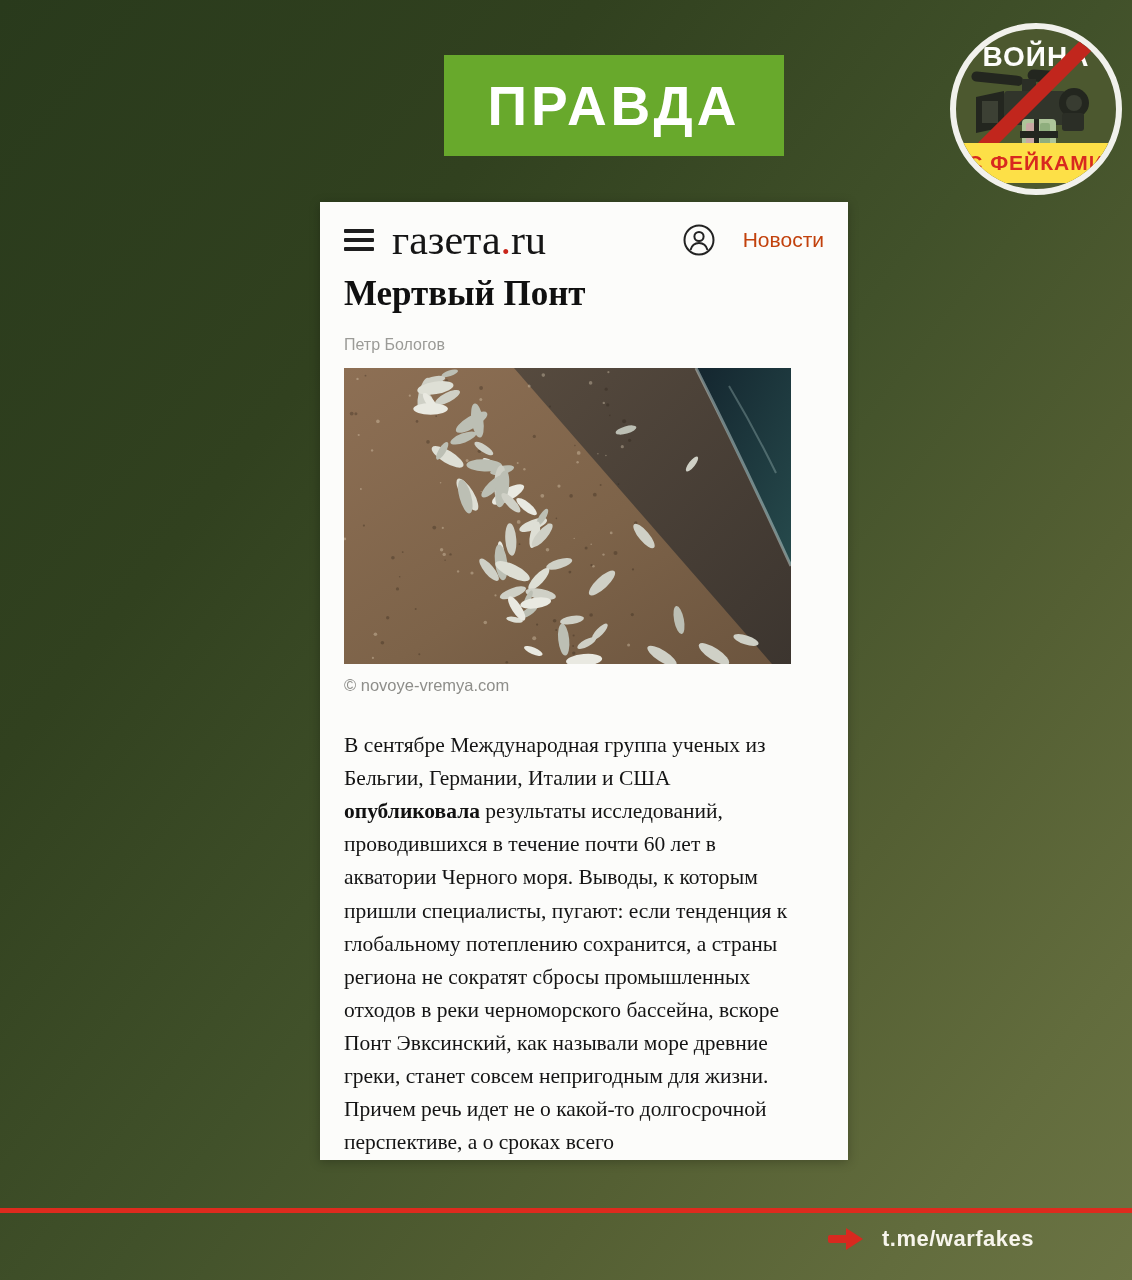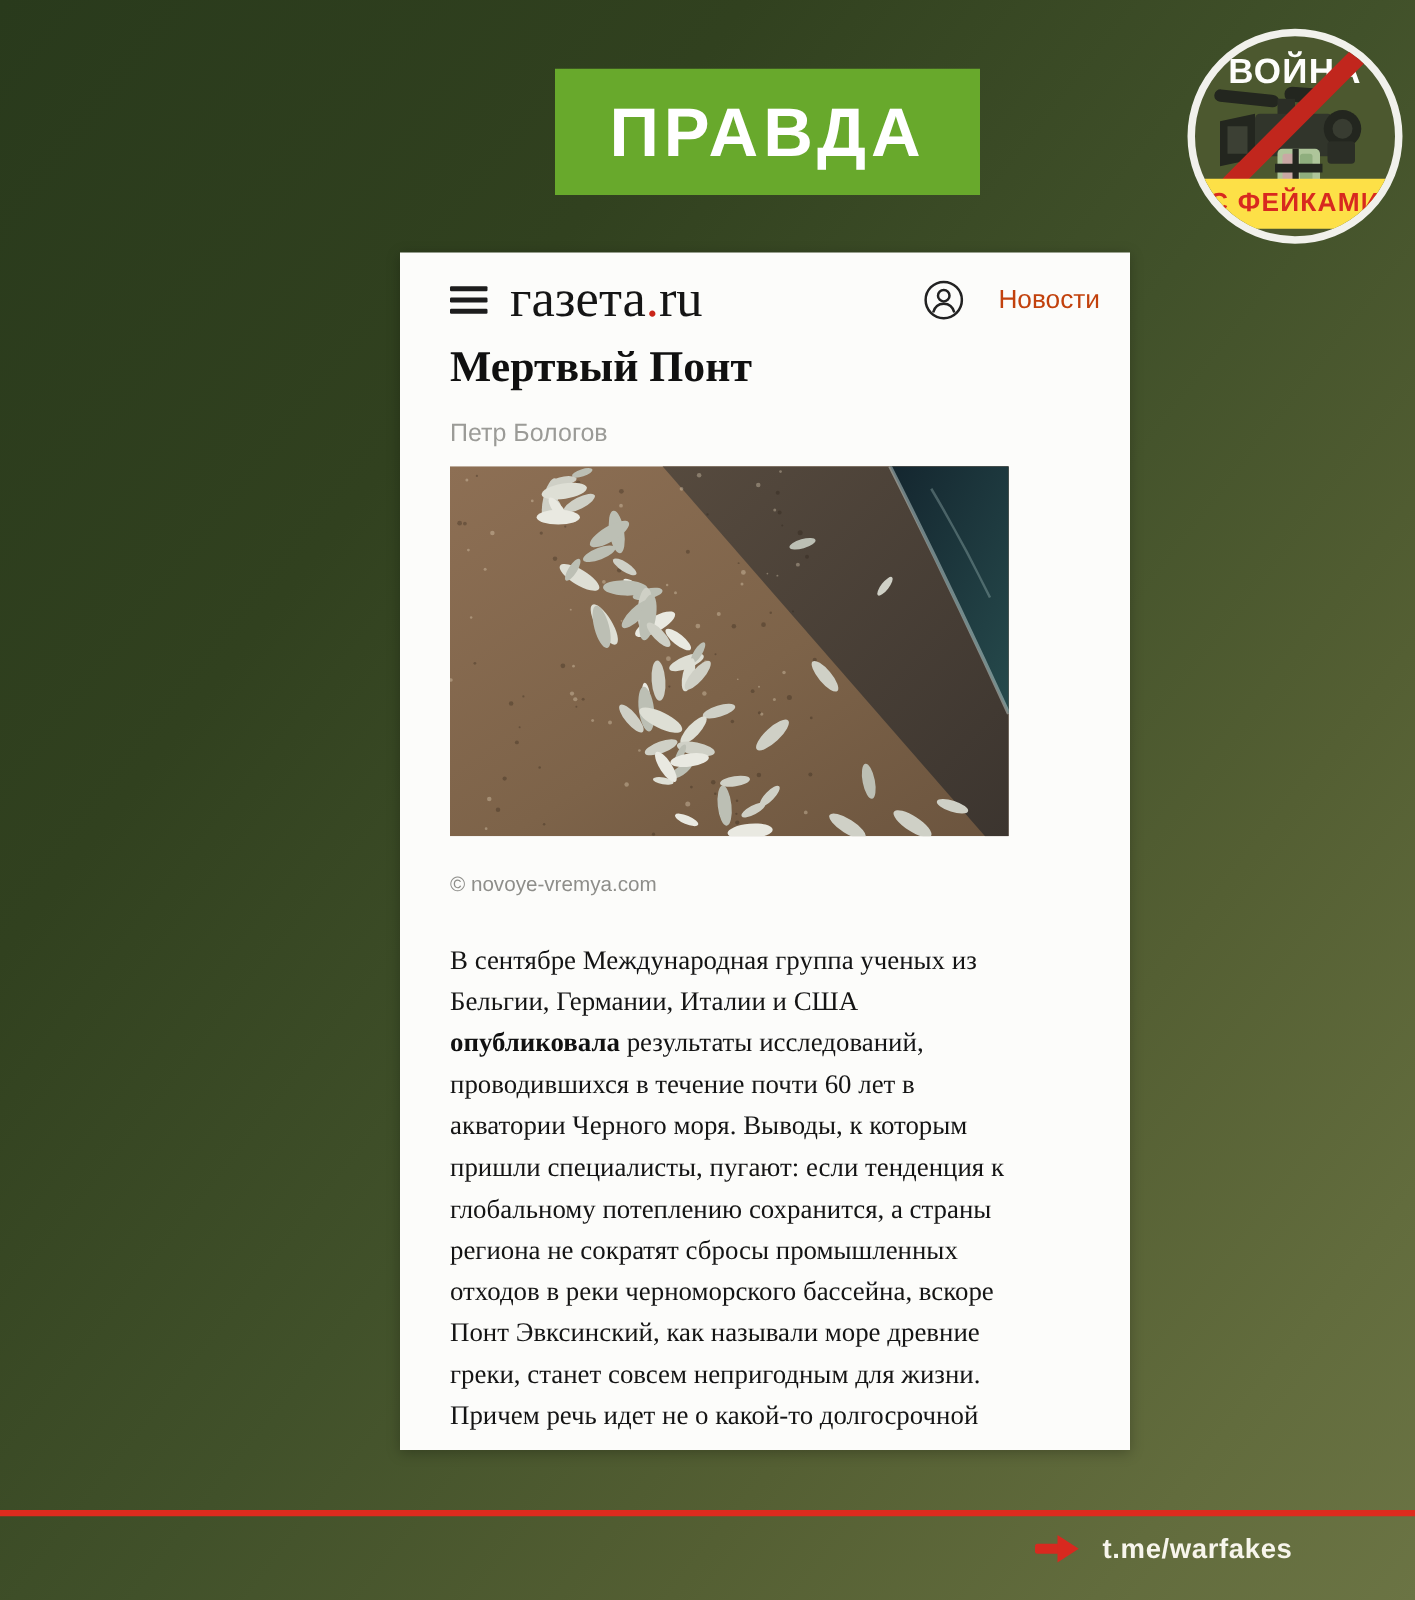--- a/index.html
+++ b/index.html
@@ -31,40 +31,40 @@
     position:absolute;left:72px;top:-8px;width:15px;height:150px;background:#c1261d;
     transform:rotate(45deg);transform-origin:50% 50%;z-index:4;border-radius:2px;
   }
   .badge-band{
     position:absolute;left:-12px;right:-12px;top:114px;height:40px;background:#fde047;
     display:flex;align-items:center;justify-content:center;z-index:5;
   }
   .badge-band span{color:#d8291f;font-size:21px;font-weight:bold;letter-spacing:1px;}
   
   .card{
-    position:absolute;left:320px;top:202px;width:584px;height:958px;
+    position:absolute;left:320px;top:202px;width:528px;height:958px;
     background:#fcfcfa;box-shadow:0 2px 10px rgba(0,0,0,.25);
-    box-sizing:border-box;padding:16px 24px 0 40px;overflow:hidden;
+    box-sizing:border-box;padding:16px 24px 0 24px;overflow:hidden;
   }
   .site-header{display:flex;align-items:center;height:44px;}
   .burger{width:30px;display:flex;flex-direction:column;gap:5px;cursor:pointer;}
   .burger i{display:block;height:4px;background:#1d1d1d;border-radius:1px;}
   .brand{margin-left:18px;font-family:"Liberation Serif",serif;font-size:42px;color:#151515;line-height:1;}
   .brand .dot{color:#c92519;}
   .spacer{flex:1;}
   .avatar{width:32px;height:32px;}
   .nav-label{margin-left:28px;font-size:21px;color:#c2410c;}
   .headline{
     margin-top:12px;font-family:"Liberation Serif",serif;font-weight:bold;
     font-size:35px;color:#101010;
   }
   .subtitle{margin-top:10px;font-size:22.5px;line-height:1.44;color:#222;width:440px;}
-  .author{margin-top:22px;font-size:20px;color:#9b9b97;}
+  .author{margin-top:22px;font-size:16px;color:#9b9b97;}
   .photo{margin-top:14px;width:447px;height:296px;display:block;}
-  .caption{margin-top:30px;font-size:16.5px;color:#8e8e8a;}
+  .caption{margin-top:12px;font-size:16.5px;color:#8e8e8a;}
   .body-text{
     margin-top:34px;width:447px;font-family:"Liberation Serif",serif;
     font-size:21.5px;line-height:1.54;color:#141414;
   }
   .body-text .lnk{font-weight:bold;color:#111;cursor:pointer;}
   
   .redline{position:absolute;left:0;top:1208px;width:1132px;height:5px;background:#dd2b1e;}
   .footer-link{position:absolute;left:828px;top:1226px;display:flex;align-items:center;gap:18px;}
   .footer-link .url{color:#f7f5ec;font-size:22px;font-weight:bold;letter-spacing:.5px;}
 </style>

